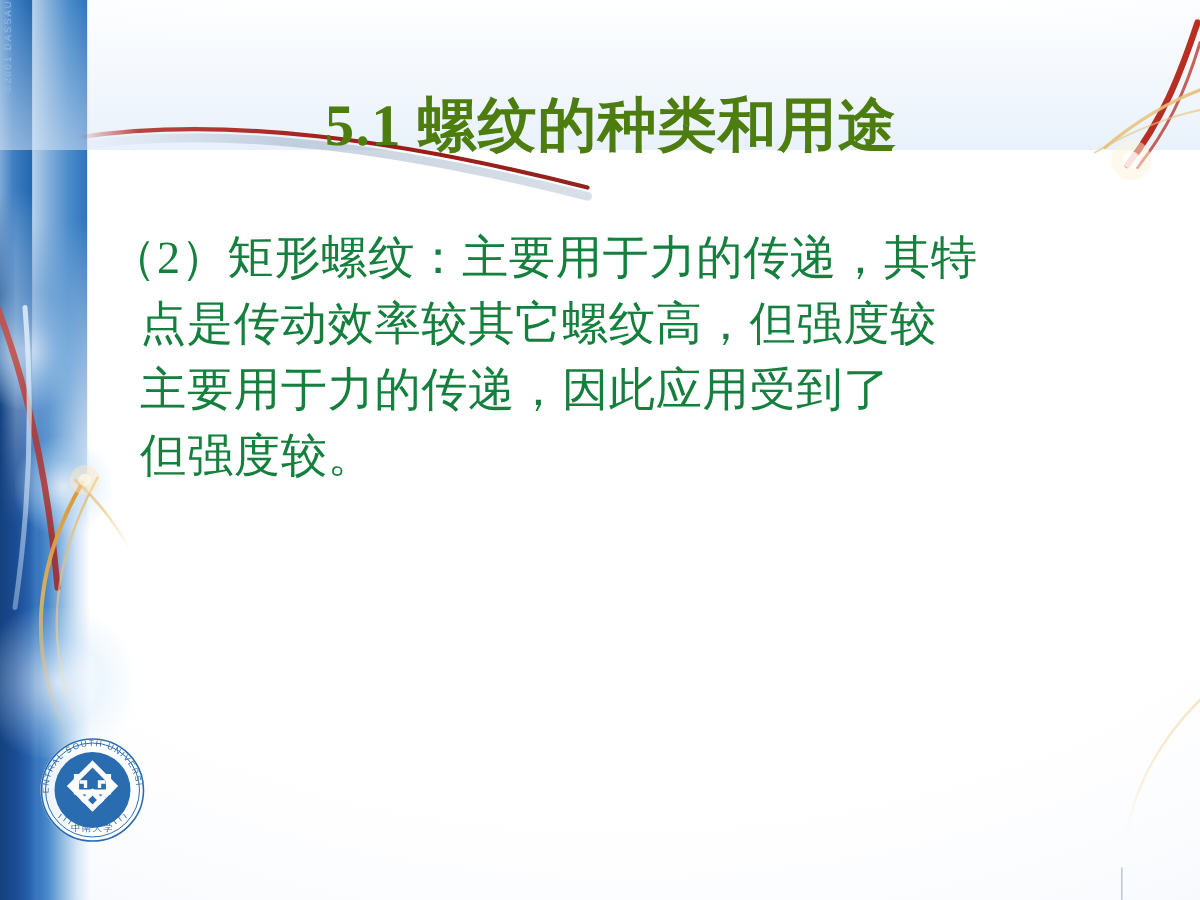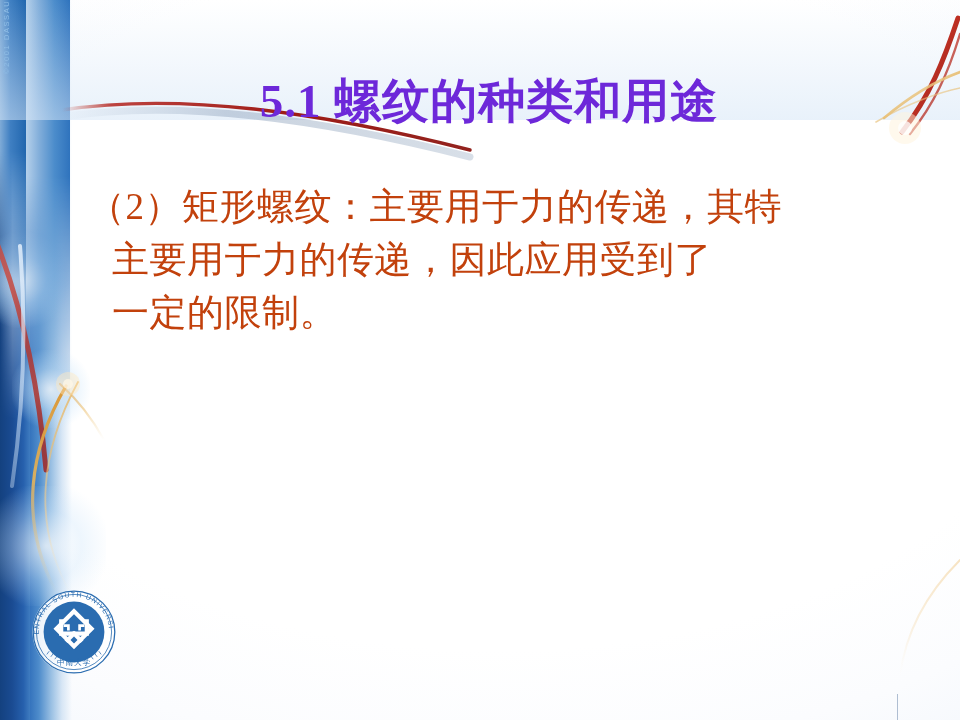--- a/index.html
+++ b/index.html
@@ -134,35 +134,35 @@
     left: 0;
     top: 72px;
     width: 960px;
     text-align: center;
     padding-left: 18px;
     box-sizing: border-box;
     font-family: "Liberation Serif", "DejaVu Serif", serif;
     font-weight: bold;
     font-size: 47px;
     line-height: 58px;
-    color: #6d28d9;
+    color: #4d7c0f;
     letter-spacing: 1px;
     white-space: nowrap;
   }
 
   
   .body-text {
     position: absolute;
     left: 88px;
     top: 180px;
     width: 800px;
     font-family: "Liberation Serif", "DejaVu Serif", serif;
     font-size: 37px;
     line-height: 53px;
-    color: #c2410c;
+    color: #15803d;
     letter-spacing: 0.5px;
     white-space: nowrap;
   }
   .body-line { display: block; }
   .body-line.indent { padding-left: 24px; }
 
   
   .logo {
     position: absolute;
     left: 26px;
@@ -263,22 +263,23 @@
 
     <path d="M960,560 C930,590 906,628 900,676" fill="none" stroke="url(#goldLeft2)" stroke-width="2" stroke-linecap="round" opacity=".45"></path>
   </svg>
 
   <div class="copyright">©2001 DASSAULT SYSTEMES-R2</div>
 
   <div class="title">5.1 螺纹的种类和用途</div>
 
   <div class="body-text">
     <span class="body-line">（2）矩形螺纹：主要用于力的传递，其特</span>
+    <span class="body-line indent">点是传动效率较其它螺纹高，但强度较</span>
     <span class="body-line indent">主要用于力的传递，因此应用受到了</span>
-    <span class="body-line indent">一定的限制。</span>
+    <span class="body-line indent">但强度较。</span>
   </div>
 
   <div class="logo">
     <svg viewBox="0 0 120 120">
       <defs>
         <path id="ringPath" d="M60,60 m-44,0 a44,44 0 1,1 88,0 a44,44 0 1,1 -88,0"></path>
         <path id="ringPathTop" d="M 16,60 A 44,44 0 0 1 104,60"></path>
       </defs>
 
       <circle cx="60" cy="60" r="52" fill="#ffffff" opacity=".9"></circle>

